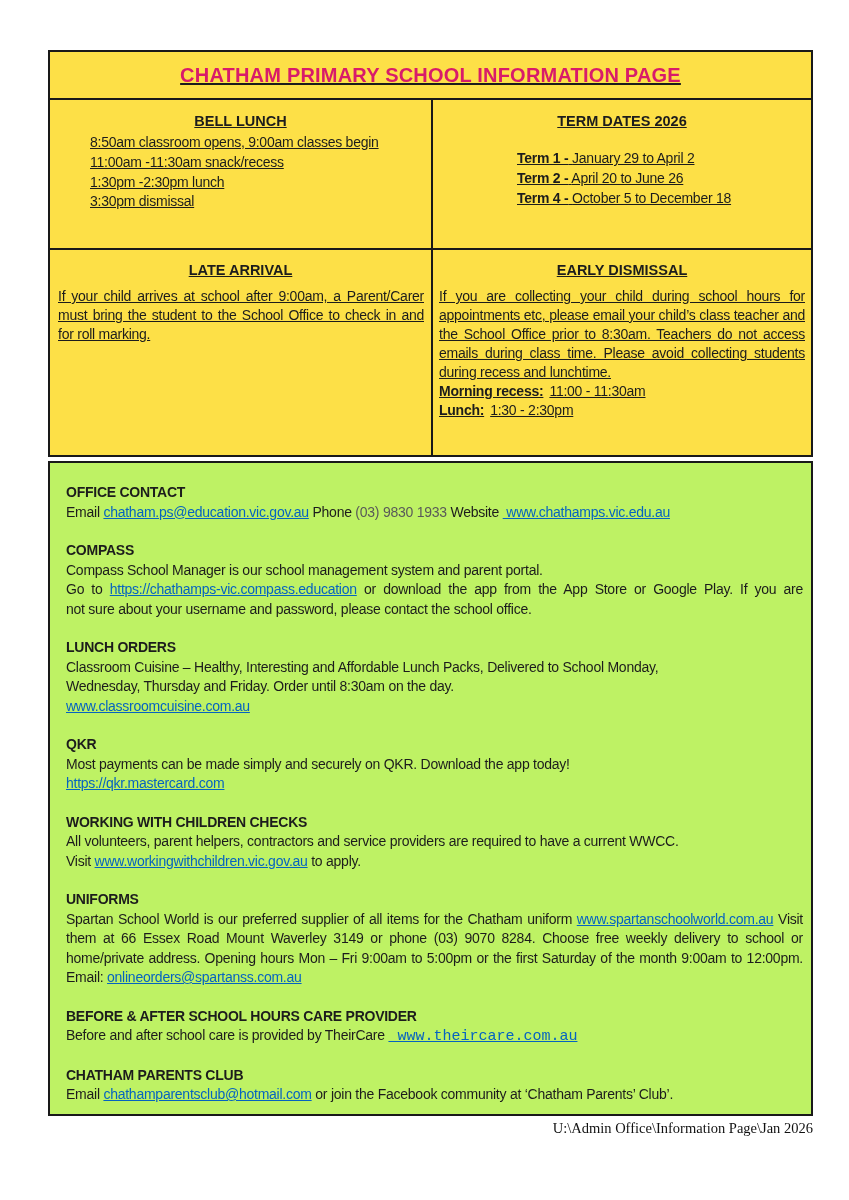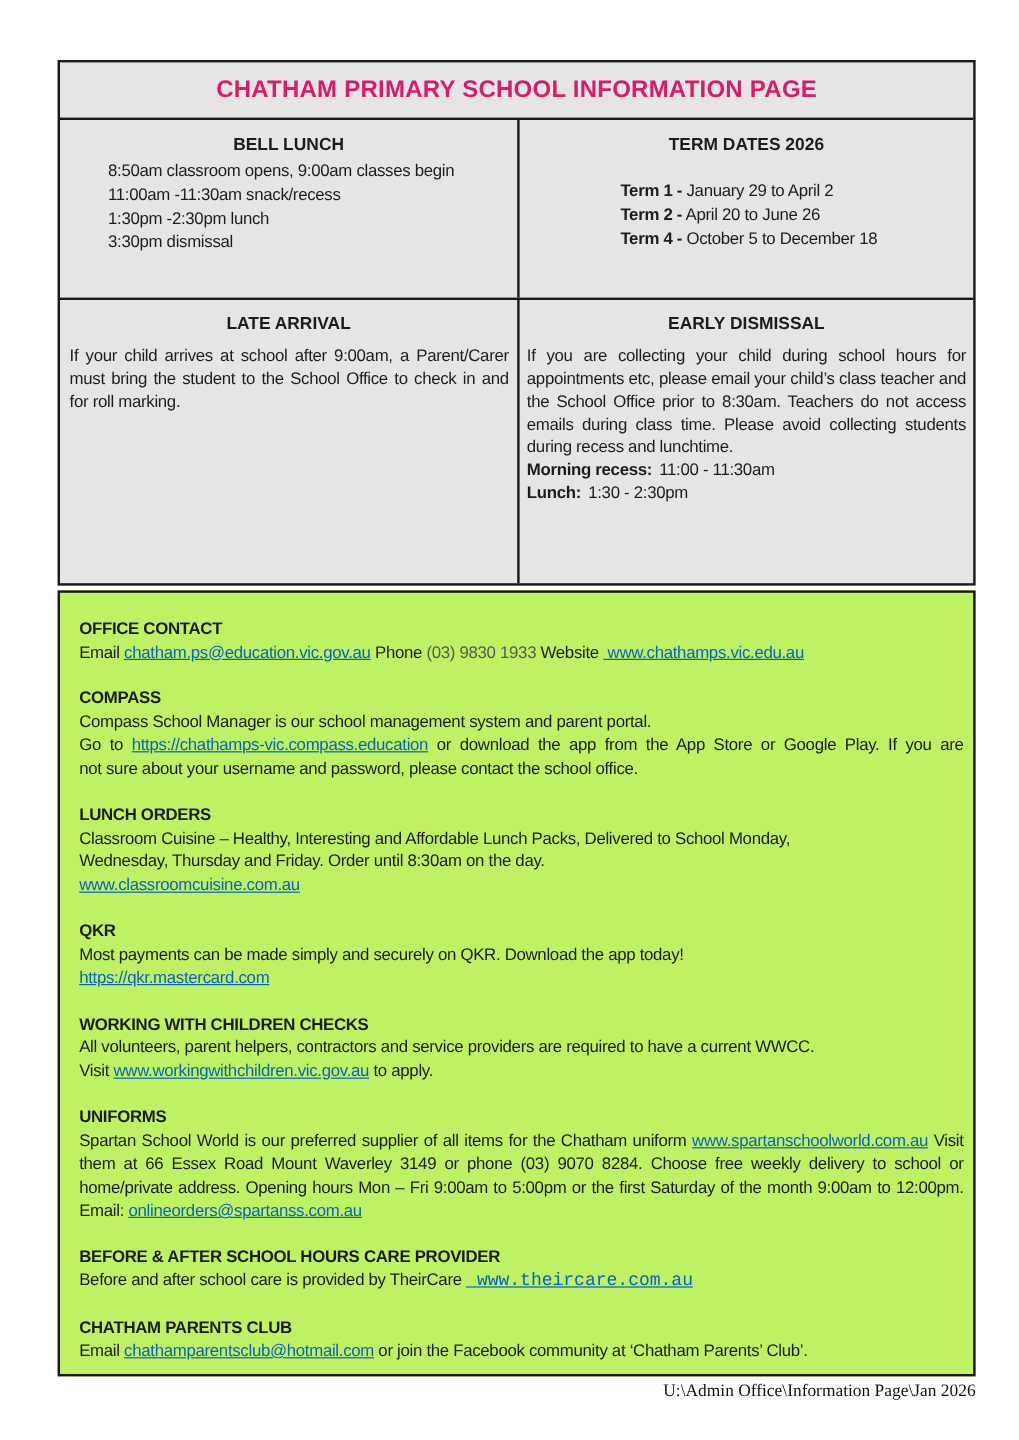--- a/index.html
+++ b/index.html
@@ -5,32 +5,32 @@
   html, body { margin: 0; padding: 0; background: #ffffff; }
   body {
     width: 849px; height: 1200px; overflow: hidden;
     font-family: "Liberation Sans", sans-serif;
     color: #1c1c1c;
     -webkit-font-smoothing: antialiased;
   }
   .sheet { margin: 50px 0 0 48px; width: 765px; }
 
   
-  .top-table { border: 2px solid #191919; background: #e5e5e5; }
+  .top-table { border: 2px solid #191919; background: #fde047; text-decoration: underline; }
   .title-row {
     height: 46px; border-bottom: 2px solid #191919;
     display: flex; align-items: center; justify-content: center;
   }
   .title-row h1 {
     margin: 0; font-size: 20px; font-weight: bold;
     color: #d81b6a; letter-spacing: 0.2px;
   }
   .grid-row { display: grid; grid-template-columns: 383px 1fr; }
   .row-a { height: 148px; border-bottom: 2px solid #191919; }
-  .row-b { height: 236px; }
+  .row-b { height: 205px; }
   .cell { box-sizing: border-box; overflow: hidden; }
   .cell-l { border-right: 2px solid #191919; }
   .cell-head { font-weight: bold; font-size: 14.5px; text-align: center; padding-top: 13px; }
   .bell-lines { margin-top: 4px; padding-left: 40px; font-size: 14px; line-height: 19.8px; letter-spacing: -0.25px; }
   .term-lines { margin-top: 20px; padding-left: 84px; font-size: 14px; line-height: 19.8px; letter-spacing: -0.25px; }
   .row-b .cell-head { padding-top: 12px; }
   .la-body { margin-top: 9px; padding: 0 7px 0 8px; }
   .ed-body { margin-top: 9px; padding: 0 6px; }
   .para { font-size: 14px; line-height: 19px; letter-spacing: -0.25px; text-align: justify; }
   .ed-extra { padding: 0 6px; font-size: 14px; line-height: 19px; letter-spacing: -0.25px; }

